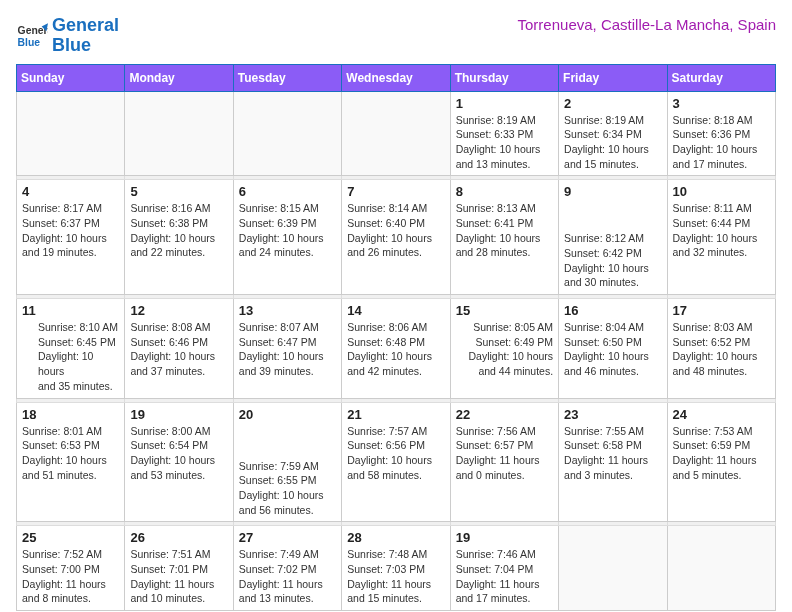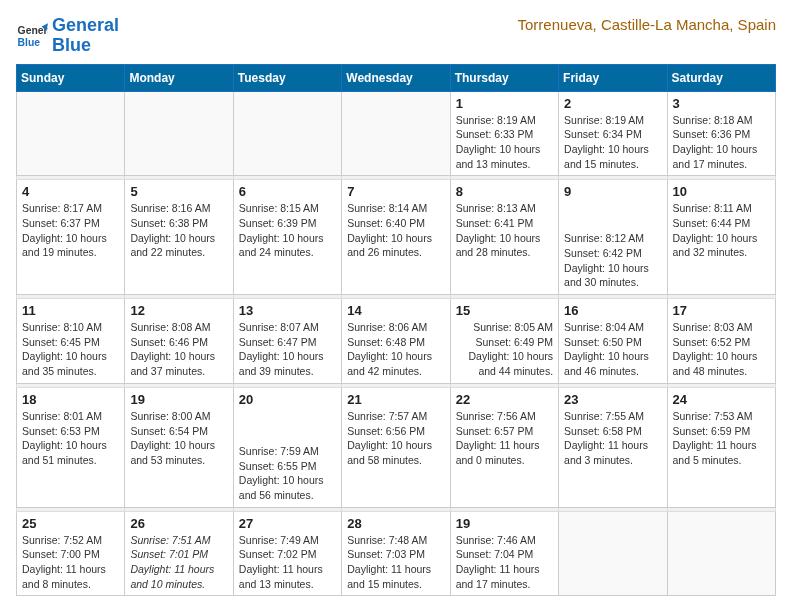--- a/index.html
+++ b/index.html
@@ -36,29 +36,29 @@
       text-align: right;
     }
     .calendar-title {
       font-size: 36px;
       font-weight: bold;
       color: #333;
       line-height: 1.1;
     }
     .calendar-subtitle {
       font-size: 15px;
-      color: #a16207;
+      color: #a21caf;
     }
     .calendar {
       width: 100%;
       border-collapse: collapse;
       font-size: 11px;
     }
     .calendar th {
-      background-color: #0369a1;
+      background-color: #8b5cf6;
       color: #fff;
       padding: 6px 4px;
       text-align: left;
       font-size: 12px;
       font-weight: bold;
       border: 1px solid #1a6fbf;
     }
     .calendar td {
       border: 1px solid #ccc;
       vertical-align: top;
@@ -213,21 +213,21 @@
         <td></td>
         <td></td>
         <td></td>
         <td></td>
         <td></td>
         <td></td>
       </tr>
       <tr>
         <td>
           <div class="day-number">11</div>
-          <div class="day-info" style="white-space: pre-line;">Sunrise: 8:10 AM
+          <div class="day-info" style="white-space: pre-line; margin-left: 16px;">Sunrise: 8:10 AM
 Sunset: 6:45 PM
 Daylight: 10 hours
 and 35 minutes.</div>
         </td>
         <td>
           <div class="day-number">12</div>
           <div class="day-info" style="white-space: pre-line;">Sunrise: 8:08 AM
 Sunset: 6:46 PM
 Daylight: 10 hours
 and 37 minutes.</div>
@@ -340,21 +340,21 @@
       <tr>
         <td>
           <div class="day-number">25</div>
           <div class="day-info" style="white-space: pre-line;">Sunrise: 7:52 AM
 Sunset: 7:00 PM
 Daylight: 11 hours
 and 8 minutes.</div>
         </td>
         <td>
           <div class="day-number">26</div>
-          <div class="day-info" style="white-space: pre-line; font-style: italic;">Sunrise: 7:51 AM
+          <div class="day-info" style="white-space: pre-line;">Sunrise: 7:51 AM
 Sunset: 7:01 PM
 Daylight: 11 hours
 and 10 minutes.</div>
         </td>
         <td>
           <div class="day-number">27</div>
           <div class="day-info" style="white-space: pre-line;">Sunrise: 7:49 AM
 Sunset: 7:02 PM
 Daylight: 11 hours
 and 13 minutes.</div>

